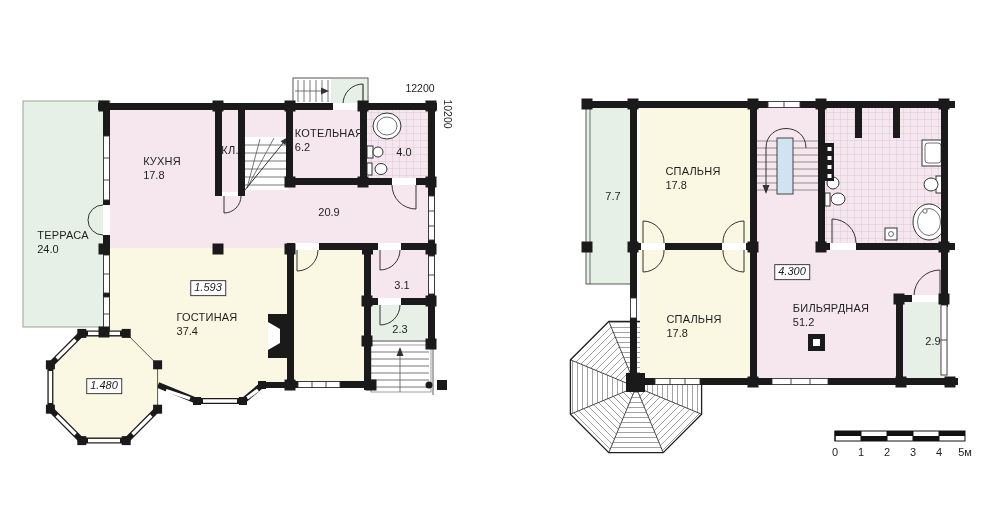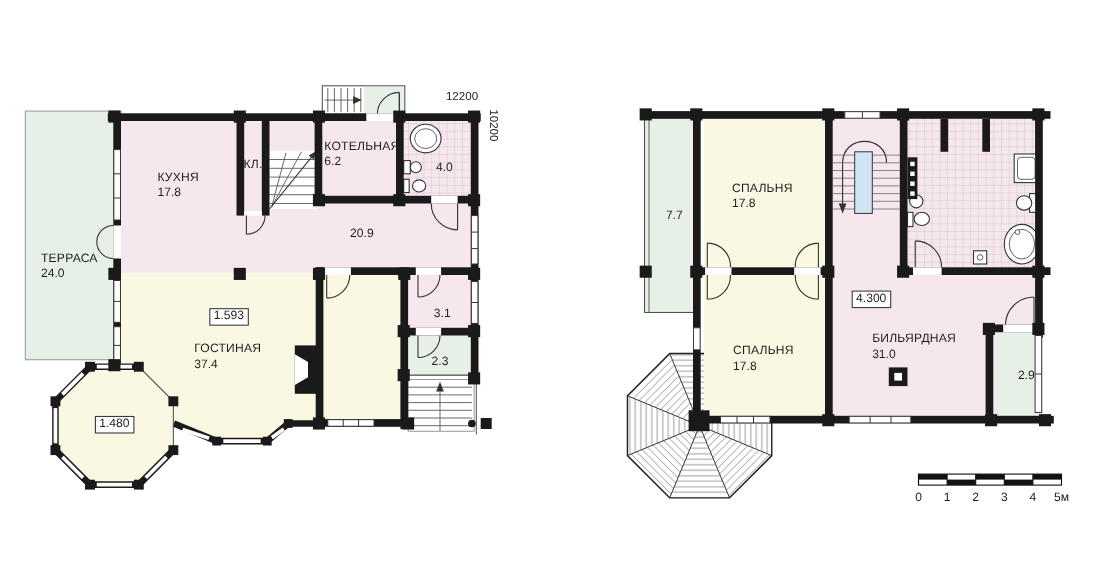--- a/index.html
+++ b/index.html
@@ -3,21 +3,21 @@
 <meta charset="utf-8">
 <style>
   html,body{margin:0;padding:0;background:#fff;}
   #canvas{position:relative;width:1000px;height:530px;background:#fff;overflow:hidden;
           font-family:"Liberation Sans",sans-serif;}
   #linework{position:absolute;left:0;top:0;}
   .lbl{position:absolute;transform:translate(-50%,-50%);text-align:left;
        font-size:11px;line-height:1.25;color:#1e1e1e;white-space:nowrap;z-index:5;}
   .lbl.wrap{white-space:normal;}
   .lbl .nm{letter-spacing:.2px;}
-  .box{border:1px solid #3a3a3a;background:#fff;padding:0 3px;font-size:11px;}
+  .box{border:1px solid #3a3a3a;background:#fff;padding:0 3px;font-size:11px;font-style:italic;}
   .dim{position:absolute;transform:translate(-50%,-50%);font-size:10.5px;color:#1e1e1e;z-index:5;}
   .dim.vert{transform:translate(-50%,-50%) rotate(90deg);}
   .scale-num{position:absolute;transform:translate(-50%,0);font-size:11px;color:#1e1e1e;z-index:5;}
 </style>
 </head>
 <body>
 
 <div id="canvas">
 
 <svg id="linework" width="1000" height="530" viewBox="0 0 1000 530">
@@ -463,21 +463,21 @@
 </div>
 <div class="lbl box" style="left:792px;top:272px">
   <span>4.300</span>
 </div>
 <div class="lbl" style="left:694px;top:327px">
   <div class="nm">СПАЛЬНЯ</div>
   <div>17.8</div>
 </div>
 <div class="lbl" style="left:831px;top:316px">
   <div class="nm">БИЛЬЯРДНАЯ</div>
-  <div>31.0</div>
+  <div>51.2</div>
 </div>
 <div class="lbl" style="left:933px;top:342px">
   <div>2.9</div>
 </div>
 
 <span class="scale-num" style="left:835px;top:446px">0</span>
 <span class="scale-num" style="left:861px;top:446px">1</span>
 <span class="scale-num" style="left:887px;top:446px">2</span>
 <span class="scale-num" style="left:913px;top:446px">3</span>
 <span class="scale-num" style="left:939px;top:446px">4</span>

